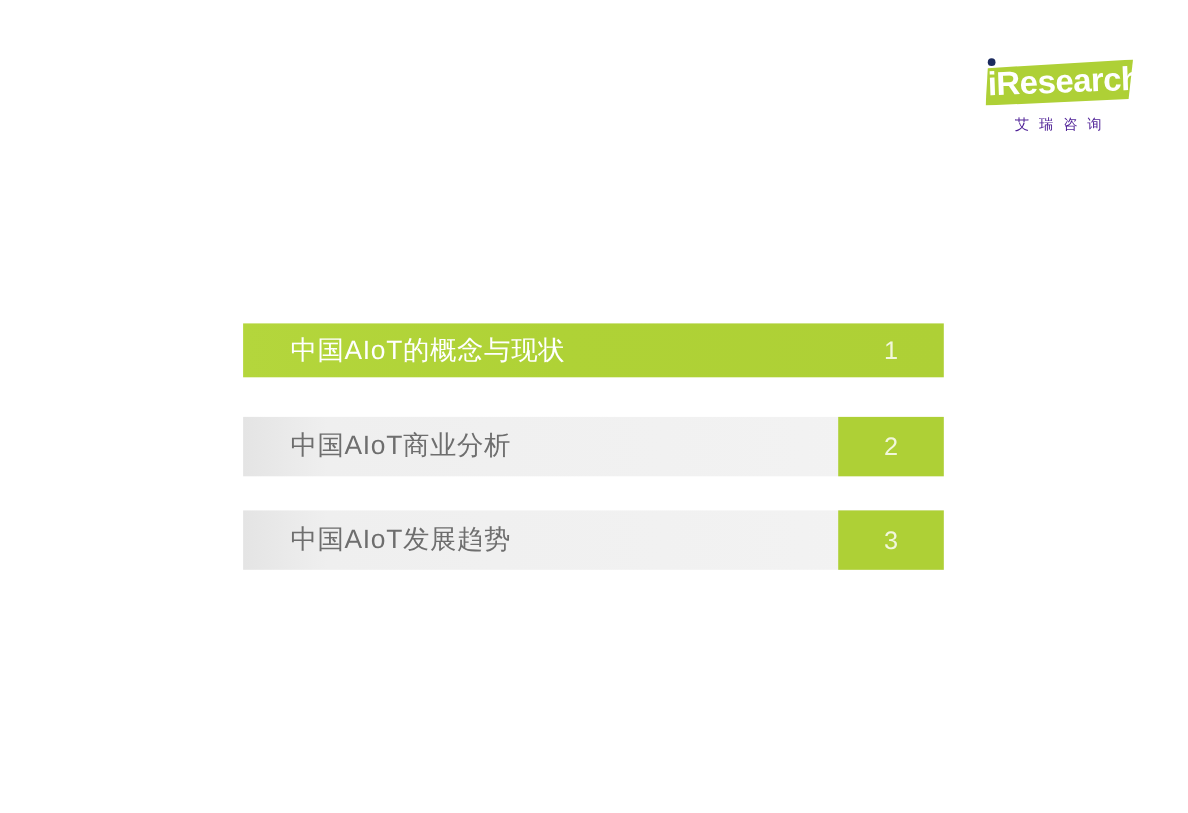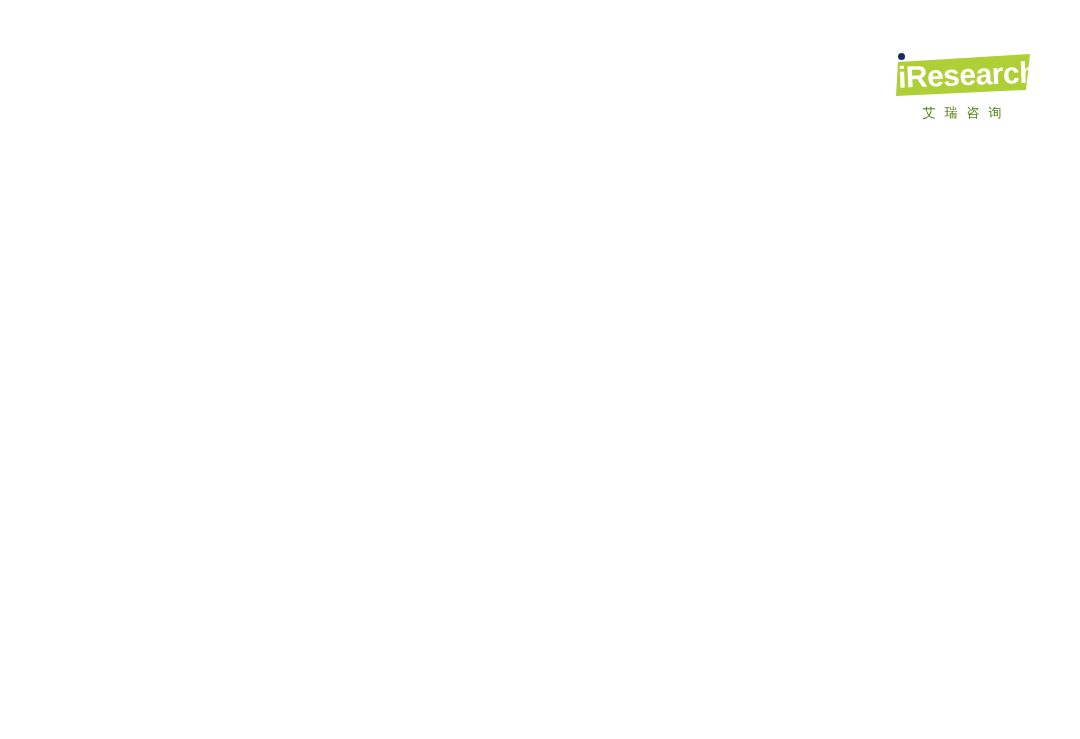--- a/index.html
+++ b/index.html
@@ -74,21 +74,21 @@
     white-space: nowrap;
   }
   .logo-sub {
     position: absolute;
     left: 10px;
     top: 56px;
     width: 136px;
     text-align: center;
     font-family: "DejaVu Sans", "Liberation Sans", sans-serif;
     font-size: 13px;
-    color: #4d7c0f;
+    color: #4c1d95;
     letter-spacing: 9px;
     text-indent: 9px;
     white-space: nowrap;
   }
 
   
   .agenda {
     position: absolute;
     left: 221px;
     top: 294px;
@@ -176,14 +176,32 @@
         <polygon points="2,8 134,0 130,36 0,42" fill="#aed036"></polygon>
       </svg>
       <span class="logo-dot"></span>
       <div class="logo-word">
         <span class="logo-word-text">iResearch</span>
       </div>
     </div>
     <div class="logo-sub">艾瑞咨询</div>
   </div>
 
+  <div class="agenda">
+
+    <div class="agenda-row active">
+      <span class="row-label">中国AIoT的概念与现状</span>
+      <span class="row-number">1</span>
+    </div>
+
+    <div class="agenda-row inactive">
+      <span class="row-label">中国AIoT商业分析</span>
+      <span class="row-number">2</span>
+    </div>
+
+    <div class="agenda-row inactive">
+      <span class="row-label">中国AIoT发展趋势</span>
+      <span class="row-number">3</span>
+    </div>
+
+  </div>
 
 </div>
 
 </body></html>

